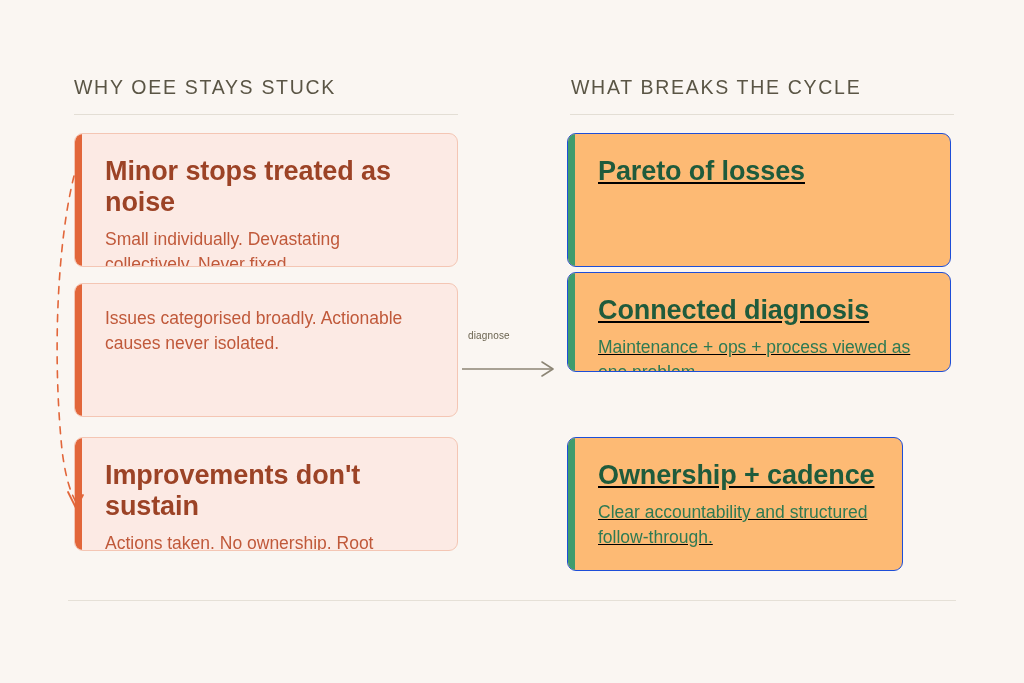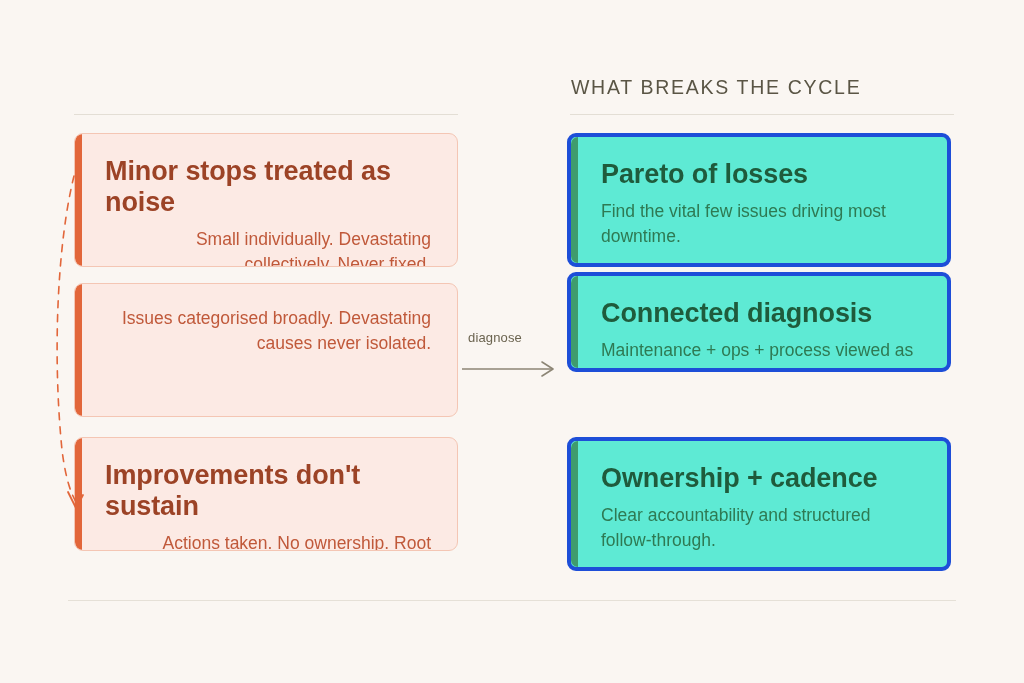--- a/index.html
+++ b/index.html
@@ -66,44 +66,45 @@
     font-weight: 400;
   }
 
   
   .card.problem {
     background: #FCEAE4;
     border: 1px solid #F4C6B4;
   }
   .card.problem .accent { background: #E2663A; }
   .card.problem h3 { color: #9C4326; }
-  .card.problem p  { color: #C0593A; text-align: right; }
+  .card.problem p  { color: #C0593A; }
 
   
   .card.solution {
-    background: #5eead4;
-    border: 4px solid #1d4ed8;
+    background: #fdba74;
+    border: 1px solid #1d4ed8;
+    text-decoration: underline;
   }
   .card.solution .accent { background: #3F9C6D; }
   .card.solution h3 { color: #1F5B3C; }
   .card.solution p  { color: #2E7A53; }
 
   
   #connector {
     position: absolute;
     left: 460px;
     top: 330px;
     width: 110px;
     height: 60px;
   }
   #connector .label {
     position: absolute;
     top: 0;
     left: 8px;
-    font-size: 13px;
+    font-size: 10px;
     color: #6B6450;
     letter-spacing: 0.15px;
     white-space: nowrap;
   }
   #connector svg {
     position: absolute;
     left: 0;
     top: 28px;
   }
 
@@ -123,55 +124,55 @@
     width: 888px;
     height: 1px;
     background: #E5E0D7;
   }
 </style>
 </head>
 <body>
 
 <div id="canvas">
 
+  <div class="col-head" style="left:74px; top:76px;">WHY OEE STAYS STUCK</div>
   <div class="col-rule" style="left:74px; top:114px; width:384px;"></div>
 
   <div class="card problem" style="left:74px; top:133px; width:384px; height:134px;">
     <div class="accent"></div>
     <h3>Minor stops treated as noise</h3>
     <p>Small individually. Devastating collectively, Never fixed.</p>
   </div>
 
   <div class="card problem" style="left:74px; top:283px; width:384px; height:134px;">
     <div class="accent"></div>
-    <p>Issues categorised broadly. Devastating causes never isolated.</p>
+    <p>Issues categorised broadly. Actionable causes never isolated.</p>
   </div>
 
   <div class="card problem" style="left:74px; top:437px; width:384px; height:114px;">
     <div class="accent"></div>
     <h3>Improvements don't sustain</h3>
     <p>Actions taken. No ownership. Root problems return in weeks.</p>
   </div>
 
   <div class="col-head" style="left:571px; top:76px;">WHAT BREAKS THE CYCLE</div>
   <div class="col-rule" style="left:570px; top:114px; width:384px;"></div>
 
   <div class="card solution" style="left:567px; top:133px; width:384px; height:134px;">
     <div class="accent"></div>
     <h3>Pareto of losses</h3>
-    <p>Find the vital few issues driving most downtime.</p>
   </div>
 
   <div class="card solution" style="left:567px; top:272px; width:384px; height:100px;">
     <div class="accent"></div>
     <h3>Connected diagnosis</h3>
     <p>Maintenance + ops + process viewed as one problem.</p>
   </div>
 
-  <div class="card solution" style="left:567px; top:437px; width:384px; height:134px;">
+  <div class="card solution" style="left:567px; top:437px; width:336px; height:134px;">
     <div class="accent"></div>
     <h3>Ownership + cadence</h3>
     <p>Clear accountability and structured follow-through.</p>
   </div>
 
   <div id="connector">
     <div class="label">diagnose</div>
     <svg width="104" height="22" viewBox="0 0 104 22">
       <line x1="2" y1="11" x2="92" y2="11" stroke="#8C8575" stroke-width="1.6"></line>
       <polyline points="82,4 93,11 82,18" fill="none" stroke="#8C8575" stroke-width="1.6" stroke-linecap="round" stroke-linejoin="round"></polyline>

